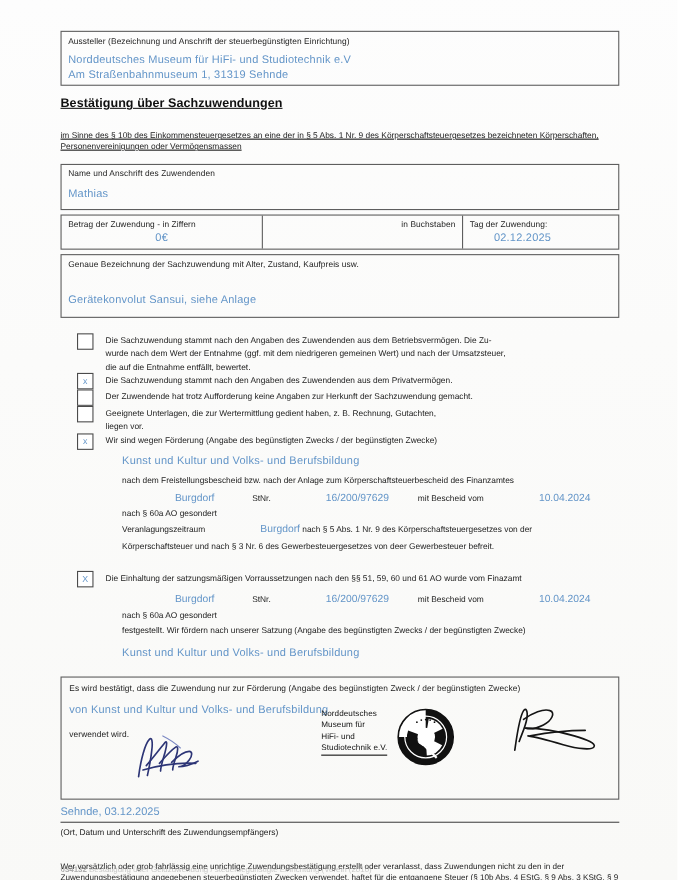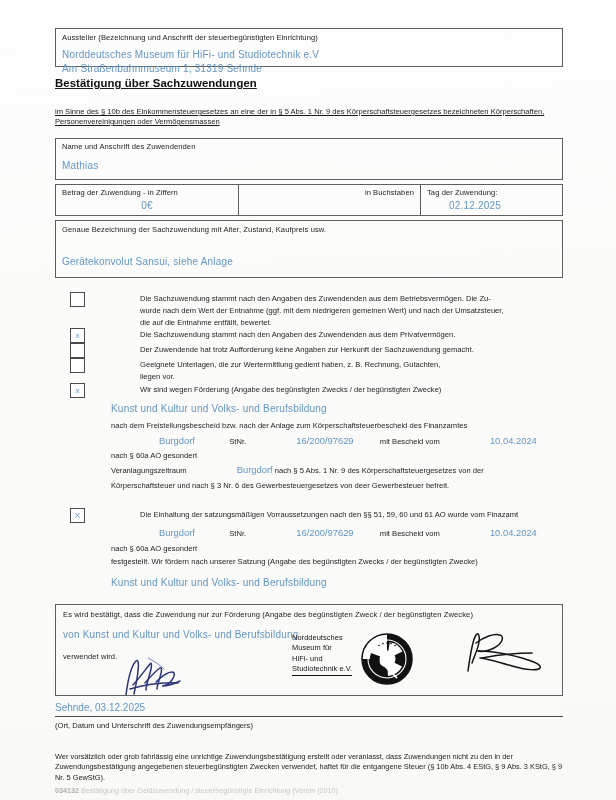--- a/index.html
+++ b/index.html
@@ -46,21 +46,21 @@
   }
   .fill {
     color: #6395c8;
     font-size: 10px;
     letter-spacing: .02em;
     line-height: 1.35;
   }
 
   
   #issuer-box {
-    height: 39px;
+    height: 50px;
     padding: 4px 16px 0 6px;
   }
   #issuer-box .fill { margin-top: 6px; }
   #issuer-box .fill div { white-space: nowrap; }
 
   
   #title-block { margin-top: 10px; text-decoration: underline; }
   #doc-title {
     font-size: 11.4px;
     font-weight: bold;
@@ -136,42 +136,42 @@
     text-align: center;
     line-height: 13px;
     background: #fff;
   }
   .chk-text {
     font-size: 7.6px;
     line-height: 1.55;
     padding-top: 1px;
     color: #1d1d1d;
   }
-  .chk-text .l { display: block; margin-left: 44px; }
+  .chk-text .l { display: block; }
 
   .sub-fill {
     margin-left: 41px;
     margin-top: 4px;
     margin-bottom: 4px;
   }
 
   
   .para {
     margin-left: 41px;
     font-size: 7.6px;
     line-height: 1.75;
     color: #1d1d1d;
   }
   .para .blue { color: #6395c8; font-size: 9.4px; padding-left: 48px; }
   .para .sp { display: inline-block; }
 
   
   #confirm-box {
     margin-top: 14px;
-    height: 92px;
+    height: 112px;
     padding: 5px 7px 0 7px;
     overflow: hidden;
   }
   #confirm-purpose {
     margin-top: 9px;
     font-size: 10px;
   }
   #confirm-used {
     margin-top: 10px;
     font-size: 7.6px;

